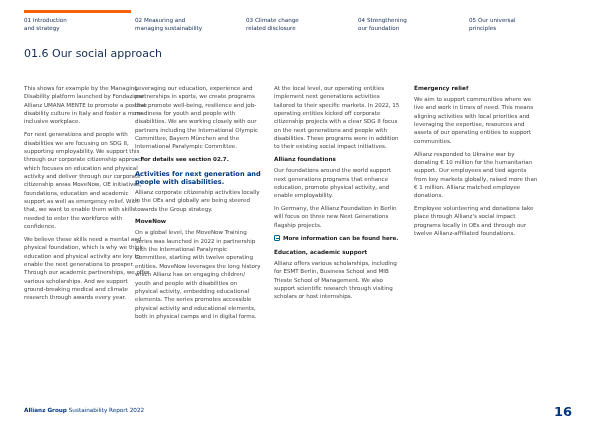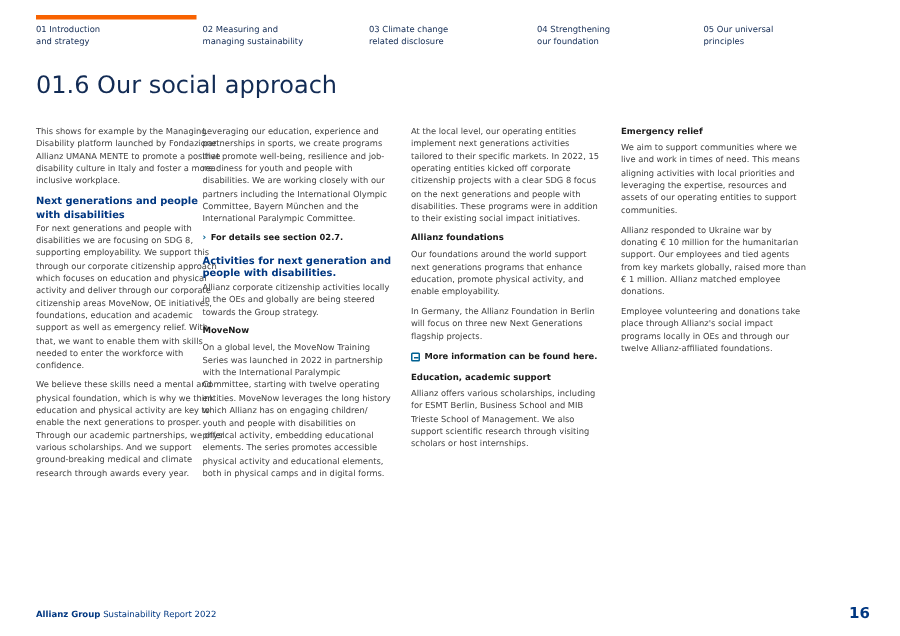--- a/index.html
+++ b/index.html
@@ -1,32 +1,32 @@
 <!DOCTYPE html>
 <html><head>
 <meta charset="utf-8">
 <style>
   html, body { margin: 0; padding: 0; background: #ffffff; }
   body { width: 600px; height: 424px; position: relative; overflow: hidden;
          font-family: "DejaVu Sans", sans-serif; color: #41464c; }
   .nav { position: absolute; top: 0; left: 24px; right: 0; height: 38px; }
   .nav-bar { position: absolute; top: 10px; left: 0; width: 107px; height: 3px; background: #f86200; }
   .nav-item { position: absolute; top: 17px; font-size: 5.6px; line-height: 7.6px; color: #122b54; }
-  .title { position: absolute; top: 47px; left: 24px; font-size: 16px; color: #122b54; margin: 0; font-weight: normal; }
+  .title { position: absolute; top: 47px; left: 24px; font-size: 11px; color: #122b54; margin: 0; font-weight: normal; }
   .col { position: absolute; top: 84px; width: 126px; font-size: 5.55px; line-height: 8.35px; color: #414141; }
   .col p { margin: 0 0 4.5px 0; }
   .h-blue { color: #003781; font-weight: bold; font-size: 6.6px; line-height: 8.4px; margin: 0 0 1.5px 0; }
   .h-dark { color: #1a1a1a; font-weight: bold; font-size: 5.7px; line-height: 8px; margin: 2px 0 3px 0; }
   .link { color: #1a1a1a; font-weight: bold; margin: 0 0 6px 0; display: flex; align-items: center; gap: 3px; }
   .chev { color: #006192; font-size: 6px; font-weight: bold; }
   .ext-icon { display: inline-block; width: 6px; height: 6px; border: 0.8px solid #006192; border-radius: 1px; position: relative; box-sizing: border-box; }
   .ext-icon::after { content: ""; position: absolute; left: 1px; top: 2px; width: 3px; height: 0.8px; background: #006192; }
   .footer { position: absolute; top: 407px; left: 24px; font-size: 5.7px; color: #003781; }
   .footer b { font-weight: bold; }
-  .page-num { position: absolute; top: 404px; left: 566px; font-size: 10px; font-weight: bold; color: #003781; }
+  .page-num { position: absolute; top: 404px; left: 554px; font-size: 13px; font-weight: bold; color: #003781; }
 </style>
 </head>
 <body>
 
 <div class="nav">
   <div class="nav-bar"></div>
   <div class="nav-item" style="left:0">
     <div>01 Introduction</div>
     <div>and strategy</div>
   </div>
@@ -45,21 +45,20 @@
   <div class="nav-item" style="left:445px">
     <div>05 Our universal</div>
     <div>principles</div>
   </div>
 </div>
 
 <h1 class="title">01.6 Our social approach</h1>
 
 <div class="col" style="left:24px">
   <p>This shows for example by the Managing Disability platform launched by Fondazione Allianz UMANA MENTE to promote a positive disability culture in Italy and foster a more inclusive workplace.</p>
-  <div class="h-blue">Next generations and people with disabilities</div>
   <p>For next generations and people with disabilities we are focusing on SDG 8, supporting employability. We support this through our corporate citizenship approach which focuses on education and physical activity and deliver through our corporate citizenship areas MoveNow, OE initiatives, foundations, education and academic support as well as emergency relief. With that, we want to enable them with skills needed to enter the workforce with confidence.</p>
   <p>We believe these skills need a mental and physical foundation, which is why we think education and physical activity are key to enable the next generations to prosper. Through our academic partnerships, we offer various scholarships. And we support ground-breaking medical and climate research through awards every year.</p>
 </div>
 
 <div class="col" style="left:135px">
   <p>Leveraging our education, experience and partnerships in sports, we create programs that promote well-being, resilience and job-readiness for youth and people with disabilities. We are working closely with our partners including the International Olympic Committee, Bayern München and the International Paralympic Committee.</p>
   <div class="link">
     <span class="chev">›</span>
     <span>For details see section 02.7.</span>
   </div>

